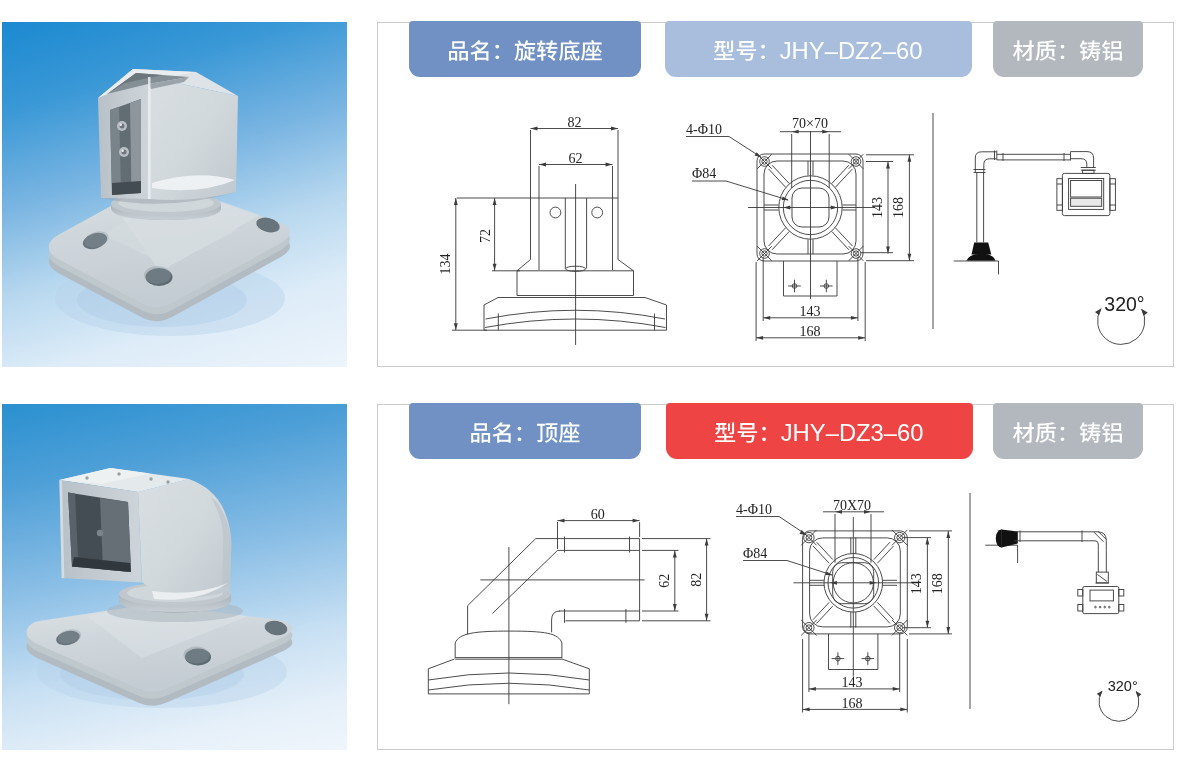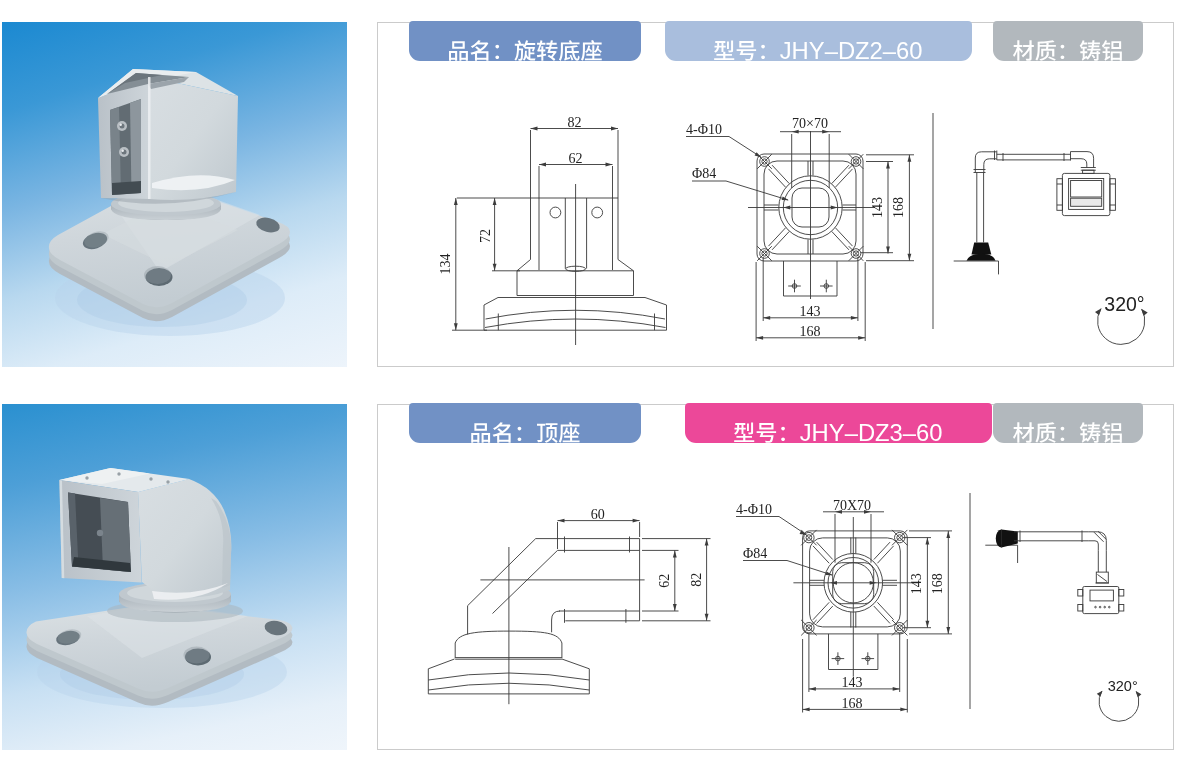--- a/index.html
+++ b/index.html
@@ -1,21 +1,21 @@
 <!DOCTYPE html>
 <html><head><meta charset="utf-8"><style>
 html,body{margin:0;padding:0;background:#fff;width:1182px;height:776px;overflow:hidden}
 #page{position:relative;width:1182px;height:776px;font-family:"Liberation Sans",sans-serif}
 .photo{position:absolute;left:2px;width:345px}
 #ph1{top:22px;height:345px;background:linear-gradient(163deg,#1b89d1 0%,#3a98d6 20%,#7ab5e2 42%,#b8d8ef 62%,#ddecf8 80%,#edf4fb 100%)}
 #ph2{top:404px;height:346px;background:linear-gradient(168deg,#2a90d0 0%,#4d9fd7 20%,#88bde5 45%,#c8e0f3 70%,#e6f0f9 88%,#eff5fb 100%)}
 .panel{position:absolute;left:377px;width:795px;border:1px solid #cbcbcb;background:#fff}
 #pa1{top:22px;height:343px}
 #pa2{top:404px;height:344px}
-.lab{position:absolute;height:40px;border-radius:4px 4px 11px 11px}
+.lab{position:absolute;height:56px;border-radius:4px 4px 11px 11px}
 svg{display:block}
 </style></head><body>
 <div id="page">
 
 <svg width="0" height="0" style="position:absolute">
       <defs>
 <path id="g21697" d="M311.35986328125 712.3201904296875V546.83984375H690.0401611328125V712.3201904296875ZM219.7601318359375 802.919921875H786.6798706054688V456.360107421875H219.7601318359375ZM77.52008056640625 359.8399658203125H445.0399169921875V-76.919921875H350.64019775390625V269.240234375H167.4398193359375V-83.99993896484375H77.52008056640625ZM543.7600708007812 359.8399658203125H928.3199462890625V-78.679931640625H833.3602294921875V269.240234375H634.3598022460938V-83.99993896484375H543.7600708007812ZM117.719970703125 59.4398193359375H389.64007568359375V-31.59991455078125H117.719970703125ZM588.0799560546875 59.4398193359375H878.0000610351562V-31.59991455078125H588.0799560546875Z"></path>
 <path id="g21517" d="M308.119873046875 51.2398681640625H788.4801635742188V-35.31988525390625H308.119873046875ZM338.9600830078125 744.7999267578125H783.880126953125V658.68017578125H338.9600830078125ZM395.72015380859375 848.3599243164062 502.9598388671875 826.1199951171875Q440.7598876953125 733.6800537109375 348.33990478515625 649.0200500488281Q255.919921875 564.3600463867188 125.199951171875 497.24005126953125Q118.719970703125 509.08001708984375 107.16000366210938 523.219970703125Q95.60003662109375 537.3599243164062 83.2000732421875 550.6598815917969Q70.80010986328125 563.9598388671875 59.5201416015625 571.559814453125Q141.64013671875 609.079833984375 206.24014282226562 655.4798583984375Q270.84014892578125 701.8798828125 318.5001525878906 751.39990234375Q366.16015625 800.919921875 395.72015380859375 848.3599243164062ZM750.480224609375 744.7999267578125H769.2401733398438L785.3201293945312 749.5999145507812L849.919921875 711.280029296875Q798.0399169921875 607.1200561523438 716.1199035644531 523.4800720214844Q634.1998901367188 439.840087890625 532.0998840332031 375.54010009765625Q429.9998779296875 311.2401123046875 316.2998962402344 265.94012451171875Q202.59991455078125 220.64013671875 87.5999755859375 193.72015380859375Q83.239990234375 206.68011474609375 74.86001586914062 222.88006591796875Q66.48004150390625 239.08001708984375 57.100067138671875 254.719970703125Q47.7200927734375 270.35992431640625 38.56011962890625 280.639892578125Q125.840087890625 298.7598876953125 213.24008178710938 327.9798889160156Q300.64007568359375 357.19989013671875 382.1200866699219 397.57989501953125Q463.60009765625 437.95989990234375 534.5001220703125 488.71990966796875Q605.400146484375 539.4799194335938 660.7401733398438 600.1199340820312Q716.0802001953125 660.7599487304688 750.480224609375 729.8399658203125ZM251.24017333984375 517.920166015625 324.75994873046875 571.8800048828125Q357.51995849609375 549.8800048828125 394.2399597167969 521.8200073242188Q430.9599609375 493.760009765625 464.4599609375 465.6400146484375Q497.9599609375 437.52001953125 519.5199584960938 414.84002685546875L441.52020263671875 353.0802001953125Q422.2001953125 376.2001953125 389.76019287109375 405.1001892089844Q357.3201904296875 434.00018310546875 320.940185546875 463.9001770019531Q284.5601806640625 493.8001708984375 251.24017333984375 517.920166015625ZM756.1202392578125 349.2398681640625H853.43994140625V-83.5599365234375H756.1202392578125ZM340.35980224609375 349.2398681640625H781.5601806640625V262.68011474609375H340.35980224609375V-83.43994140625H245.840087890625V276.800048828125L319.19989013671875 349.2398681640625Z"></path>
 <path id="g26059" d="M41.0400390625 685.5598754882812H446.8399658203125V597.3201293945312H41.0400390625ZM189.0799560546875 477.39996337890625H357.1600341796875V390.8402099609375H189.0799560546875ZM656.56005859375 492.40008544921875H742.6798095703125V3.3199462890625H656.56005859375ZM144.360107421875 633.3600463867188H233.83984375Q232.27984619140625 517.3599853515625 227.7198486328125 412.8399658203125Q223.15985107421875 308.3199462890625 209.37985229492188 217.35995483398438Q195.599853515625 126.39996337890625 168.099853515625 50.67999267578125Q140.599853515625 -25.03997802734375 92.7198486328125 -83.87994384765625Q81.43988037109375 -67.1199951171875 61.679931640625 -48.340057373046875Q41.91998291015625 -29.56011962890625 24.60003662109375 -18.72015380859375Q81.88006591796875 50.31982421875 106.24008178710938 148.47982788085938Q130.60009765625 246.63983154296875 136.9801025390625 369.1598815917969Q143.360107421875 491.679931640625 144.360107421875 633.3600463867188ZM326.1201171875 477.39996337890625H412.119873046875Q412.119873046875 477.39996337890625 412.119873046875 470.03997802734375Q412.119873046875 462.67999267578125 412.119873046875 453.4800109863281Q412.119873046875 444.280029296875 411.67987060546875 438.0400390625Q409.79986572265625 315.20001220703125 407.1398620605469 229.94000244140625Q404.4798583984375 144.67999267578125 400.53985595703125 89.89999389648438Q396.599853515625 35.1199951171875 390.3798522949219 4.94000244140625Q384.15985107421875 -25.239990234375 374.7198486328125 -38.3599853515625Q362.35986328125 -56.9599609375 348.119873046875 -64.53994750976562Q333.8798828125 -72.11993408203125 313.639892578125 -75.35992431640625Q295.95989990234375 -78.59991455078125 269.07989501953125 -78.71990966796875Q242.19989013671875 -78.83990478515625 211.639892578125 -77.95989990234375Q210.639892578125 -58.63995361328125 204.43991088867188 -34.46002197265625Q198.23992919921875 -10.28009033203125 189.0799560546875 7.35986328125Q215.1199951171875 4.91986083984375 236.84002685546875 4.41986083984375Q258.56005859375 3.91986083984375 269.00006103515625 3.91986083984375Q279.320068359375 3.4798583984375 286.0400695800781 6.259857177734375Q292.76007080078125 9.03985595703125 298.320068359375 17.7198486328125Q304.64007568359375 26.15985107421875 308.7400817871094 52.91986083984375Q312.840087890625 79.67987060546875 315.9400939941406 130.47988891601562Q319.04010009765625 181.2799072265625 321.6401062011719 262.0599365234375Q324.2401123046875 342.8399658203125 326.1201171875 459.32000732421875ZM542.39990234375 719.6798706054688H960.2799682617188V633.5601196289062H542.39990234375ZM488.47998046875 539.2399291992188H886.6801147460938V456.60015869140625H488.47998046875ZM697.679931640625 296.7999267578125H923.0799560546875V215.72015380859375H697.679931640625ZM547.56005859375 844.9999389648438 640.3997802734375 826.6799926757812Q615.3997802734375 728.4000244140625 573.539794921875 640.4600524902344Q531.6798095703125 552.5200805664062 478.079833984375 493.40008544921875Q470.4798583984375 502.00006103515625 456.45989990234375 513.4000244140625Q442.43994140625 524.7999877929688 427.91998291015625 536.1399536132812Q413.4000244140625 547.4799194335938 402.6800537109375 553.9598999023438Q453.48004150390625 605.4799194335938 490.4200439453125 682.7999267578125Q527.3600463867188 760.1199340820312 547.56005859375 844.9999389648438ZM868.6001586914062 539.2399291992188H882.880126953125L896.2800903320312 543.0399169921875L958.2799072265625 523.8399658203125Q941.3198852539062 475.79998779296875 922.119873046875 425.1400146484375Q902.9198608398438 374.48004150390625 884.7198486328125 339.88006591796875L812.2400512695312 365.8800048828125Q826.6400756835938 398.239990234375 841.9801025390625 442.15997314453125Q857.3201293945312 486.0799560546875 868.6001586914062 527.199951171875ZM500.080078125 369.60003662109375H582.7198486328125Q579.83984375 277.24005126953125 569.7998352050781 192.96005249023438Q559.7598266601562 108.6800537109375 534.9398193359375 38.400054931640625Q510.11981201171875 -31.87994384765625 461.6798095703125 -81.679931640625Q452.63983154296875 -67.03997802734375 435.619873046875 -48.10003662109375Q418.59991455078125 -29.16009521484375 403.0799560546875 -19.32012939453125Q442.79998779296875 22.9998779296875 462.9200134277344 83.71990966796875Q483.0400390625 144.43994140625 490.62005615234375 217.75997924804688Q498.2000732421875 291.08001708984375 500.080078125 369.60003662109375ZM568.5198364257812 233.67999267578125Q590.5198364257812 143.11993408203125 627.83984375 96.67990112304688Q665.1598510742188 50.2398681640625 714.619873046875 34.599853515625Q764.0798950195312 18.9598388671875 821.5599365234375 18.9598388671875Q829.919921875 18.9598388671875 850.1399230957031 18.9598388671875Q870.3599243164062 18.9598388671875 894.4599304199219 18.9598388671875Q918.5599365234375 18.9598388671875 940.5599365234375 19.4598388671875Q962.5599365234375 19.9598388671875 974.3599243164062 19.9598388671875Q968.5599365234375 9.79986572265625 962.9799499511719 -6.000091552734375Q957.3999633789062 -21.800048828125 953.4399719238281 -37.94000244140625Q949.47998046875 -54.0799560546875 947.3599853515625 -65.919921875H914.47998046875H815.5199584960938Q759.0799560546875 -65.919921875 711.4599609375 -54.639923095703125Q663.8399658203125 -43.35992431640625 624.5999755859375 -13.73992919921875Q585.3599853515625 15.88006591796875 555.3399963378906 70.78005981445312Q525.3200073242188 125.6800537109375 504.08001708984375 212.48004150390625ZM164.88006591796875 815.8399658203125 251.47979736328125 841.159912109375Q271.559814453125 807.5999145507812 291.8598327636719 768.5399169921875Q312.15985107421875 729.4799194335938 323.03985595703125 701.3599243164062L233.20013427734375 671.239990234375Q223.56011962890625 700.3599853515625 203.76010131835938 741.5399780273438Q183.9600830078125 782.719970703125 164.88006591796875 815.8399658203125Z"></path>
 <path id="g36716" d="M41.4400634765625 732.2398681640625H419.51995849609375V645.1201171875H41.4400634765625ZM235.1201171875 569.9599609375H325.7198486328125V-81.23992919921875H235.1201171875ZM34.64007568359375 174.7598876953125Q86.4400634765625 182.5198974609375 153.800048828125 192.49990844726562Q221.1600341796875 202.47991943359375 296.52001953125 214.679931640625Q371.8800048828125 226.87994384765625 447.1199951171875 239.0799560546875L451.3599853515625 157.2001953125Q346.79998779296875 137.440185546875 241.5 117.8001708984375Q136.20001220703125 98.16015625 53.72003173828125 83.2801513671875ZM77.24005126953125 322.20013427734375Q75.12005615234375 331.2401123046875 70.54006958007812 346.2000732421875Q65.9600830078125 361.1600341796875 60.04010009765625 376.739990234375Q54.1201171875 392.3199462890625 48.7601318359375 403.59991455078125Q62.68011474609375 407.2799072265625 74.7401123046875 429.0399169921875Q86.80010986328125 450.7999267578125 99.80010986328125 483.23992919921875Q106.2401123046875 499.11993408203125 118.90011596679688 535.8399353027344Q131.56011962890625 572.5599365234375 145.880126953125 622.5599365234375Q160.20013427734375 672.5599365234375 173.74014282226562 729.8399353027344Q187.2801513671875 787.1199340820312 195.0401611328125 844.1199340820312L287.5198974609375 826.5999755859375Q269.5198974609375 745.3599853515625 244.05990600585938 663.1199951171875Q218.59991455078125 580.8800048828125 189.07992553710938 505.9800109863281Q159.5599365234375 431.08001708984375 129.43994140625 371.52001953125V369.96002197265625Q129.43994140625 369.96002197265625 121.51995849609375 364.8800354003906Q113.5999755859375 359.800048828125 103.33999633789062 352.1000671386719Q93.08001708984375 344.40008544921875 85.1600341796875 336.42010498046875Q77.24005126953125 328.44012451171875 77.24005126953125 322.20013427734375ZM77.24005126953125 322.20013427734375V399.23992919921875L122.91998291015625 422.43988037109375H416.280029296875V336.880126953125H152.4000244140625Q127.760009765625 336.880126953125 105.780029296875 332.880126953125Q83.800048828125 328.880126953125 77.24005126953125 322.20013427734375ZM562.4400024414062 356.43988037109375H859.0400390625V268.08013916015625H562.4400024414062ZM836.360107421875 356.43988037109375H851.320068359375L865.8400268554688 361.67987060546875L932.6398315429688 328.719970703125Q903.0398559570312 285.44000244140625 867.0598754882812 235.52001953125Q831.0798950195312 185.60003662109375 792.5999145507812 135.24005126953125Q754.1199340820312 84.88006591796875 717.6399536132812 38.9600830078125L636.3201904296875 76.8399658203125Q672.2401733398438 120.63995361328125 709.8801574707031 170.87994384765625Q747.5201416015625 221.11993408203125 781.1001281738281 267.6399230957031Q814.6801147460938 314.159912109375 836.360107421875 346.39990234375ZM517.7601928710938 125.080078125 578.2000122070312 185.95989990234375Q631.7999877929688 156.639892578125 686.6199645996094 121.31988525390625Q741.43994140625 85.9998779296875 789.4799194335938 50.899871826171875Q837.5198974609375 15.79986572265625 868.5598754882812 -13.20013427734375L806.6800537109375 -87.159912109375Q776.320068359375 -57.159912109375 728.5000915527344 -19.379913330078125Q680.6801147460938 18.40008544921875 625.5201416015625 56.740081787109375Q570.3601684570312 95.080078125 517.7601928710938 125.080078125ZM664.8401489257812 843.3199462890625 758.6798706054688 831.5999755859375Q742.119873046875 762.760009765625 721.8998718261719 686.1600341796875Q701.6798706054688 609.56005859375 680.7398681640625 533.1400756835938Q659.7998657226562 456.7200927734375 640.1398620605469 388.360107421875Q620.4798583984375 320.0001220703125 603.4798583984375 268.08013916015625H502.2801513671875Q521.400146484375 323.1201171875 543.400146484375 393.8800964355469Q565.400146484375 464.64007568359375 587.400146484375 542.6800537109375Q609.400146484375 620.7200317382812 629.400146484375 698.1000061035156Q649.400146484375 775.47998046875 664.8401489257812 843.3199462890625ZM463.52001953125 731.6798706054688H926.8799438476562V644.5601196289062H463.52001953125ZM426.55999755859375 544.35986328125H962.199951171875V456.1201171875H426.55999755859375Z"></path>
@@ -179,21 +179,21 @@
     </div>
 <div class="lab" style="left:409px;top:403px;width:232px;background:#7191c5">
       <svg width="232" height="56" viewBox="0 0 232 56">
         <use href="#g21697" transform="translate(60.50,38.00) scale(0.02220,-0.02220)" fill="#fff"></use>
 <use href="#g21517" transform="translate(82.70,38.00) scale(0.02220,-0.02220)" fill="#fff"></use>
 <use href="#g65306" transform="translate(104.90,38.00) scale(0.02220,-0.02220)" fill="#fff"></use>
 <use href="#g39030" transform="translate(127.10,38.00) scale(0.02220,-0.02220)" fill="#fff"></use>
 <use href="#g24231" transform="translate(149.30,38.00) scale(0.02220,-0.02220)" fill="#fff"></use>
       </svg>
     </div>
-<div class="lab" style="left:685px;top:403px;width:307px;background:#ec4899">
+<div class="lab" style="left:666px;top:403px;width:307px;background:#ef4444">
       <svg width="307" height="56" viewBox="0 0 307 56">
         <use href="#g22411" transform="translate(48.11,38.00) scale(0.02220,-0.02220)" fill="#fff"></use>
 <use href="#g21495" transform="translate(70.31,38.00) scale(0.02220,-0.02220)" fill="#fff"></use>
 <use href="#g65306" transform="translate(92.51,38.00) scale(0.02220,-0.02220)" fill="#fff"></use>
         <text x="114.7" y="37.6" font-family="Liberation Sans" font-size="23.8" fill="#fff">JHY–DZ3–60</text>
       </svg>
     </div>
 <div class="lab" style="left:993px;top:403px;width:150px;background:#b2b8bd">
       <svg width="150" height="56" viewBox="0 0 150 56">
         <use href="#g26448" transform="translate(19.50,38.00) scale(0.02220,-0.02220)" fill="#fff"></use>

